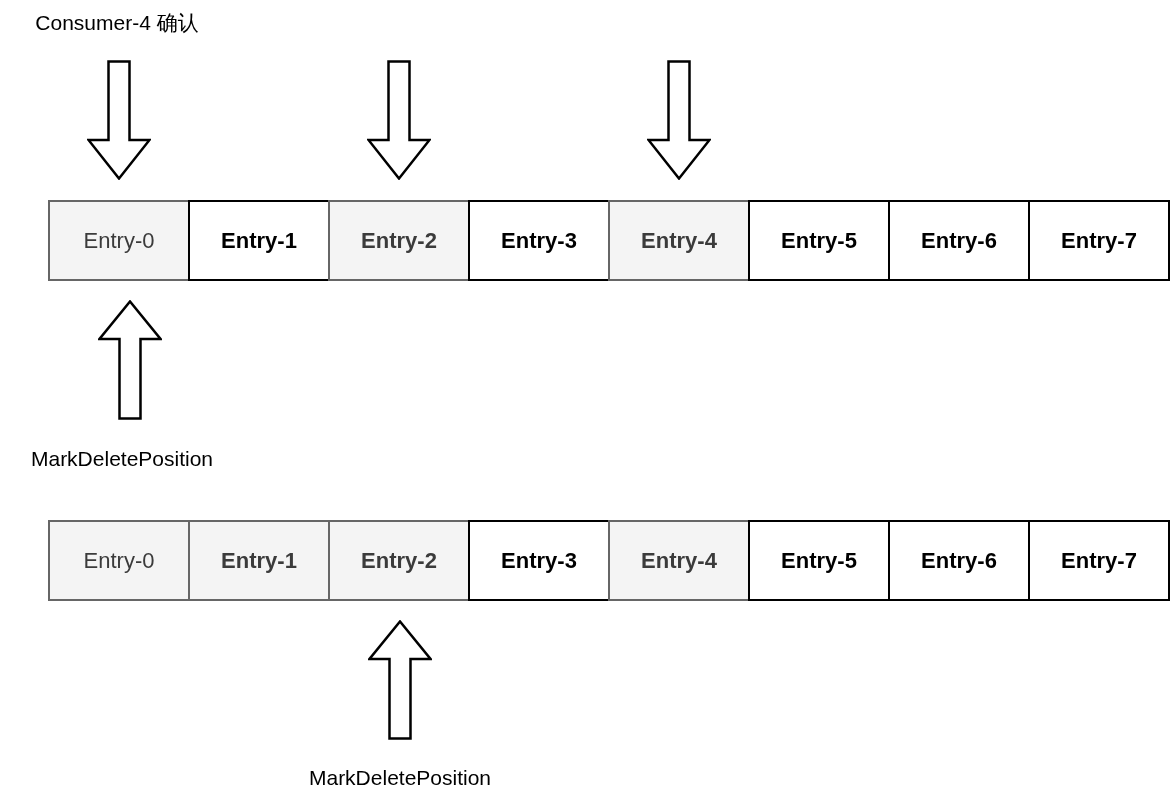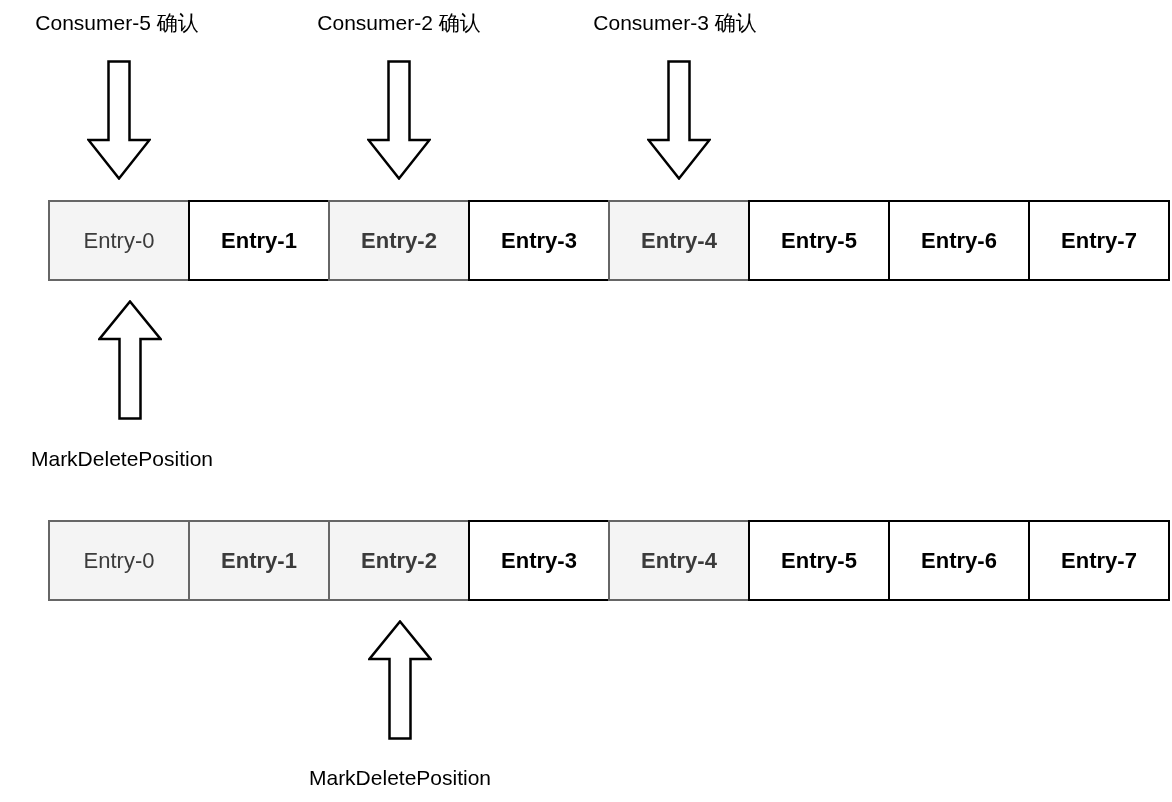--- a/index.html
+++ b/index.html
@@ -61,23 +61,21 @@
     border-color: var(--shaded-border, #666666);
     background: var(--shaded-fill, #f4f4f4);
     color: var(--shaded-text, #3b3b3b);
   }
 </style>
 </head>
 <body>
 
 <div class="canvas">
 
-  <div class="annot-label" style="left:117px; top:10px;">Consumer-5 确认</div>
-  <div class="annot-label" style="left:399px; top:10px;">Consumer-2 确认</div>
-  <div class="annot-label" style="left:675px; top:10px;">Consumer-3 确认</div>
+  <div class="annot-label" style="left:117px; top:10px;">Consumer-4 确认</div>
 
   <svg class="arrow-svg" style="left:87px; top:60px;" viewBox="0 0 64 120">
     <polygon class="arrow-shape" points="21.5,1.5 42.5,1.5 42.5,80 62.5,80 32,118.5 1.5,80 21.5,80"></polygon>
   </svg>
   <svg class="arrow-svg" style="left:367px; top:60px;" viewBox="0 0 64 120">
     <polygon class="arrow-shape" points="21.5,1.5 42.5,1.5 42.5,80 62.5,80 32,118.5 1.5,80 21.5,80"></polygon>
   </svg>
   <svg class="arrow-svg" style="left:647px; top:60px;" viewBox="0 0 64 120">
     <polygon class="arrow-shape" points="21.5,1.5 42.5,1.5 42.5,80 62.5,80 32,118.5 1.5,80 21.5,80"></polygon>
   </svg>

